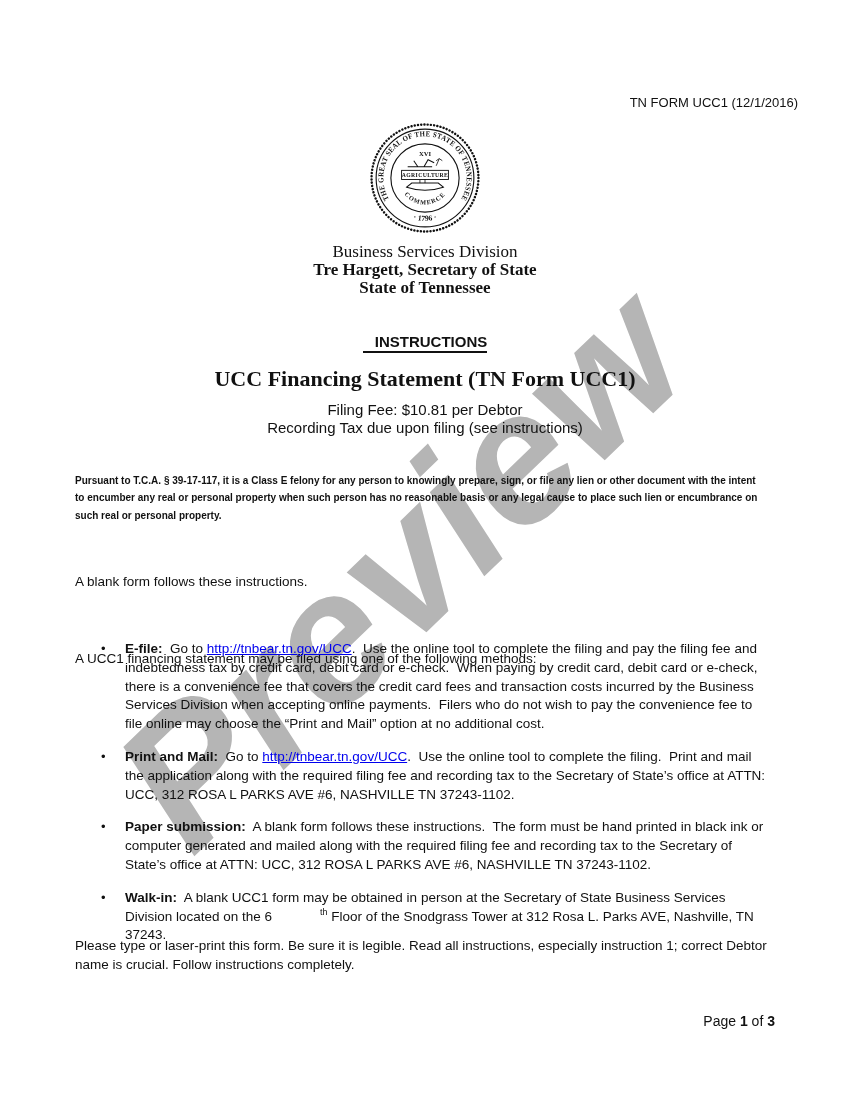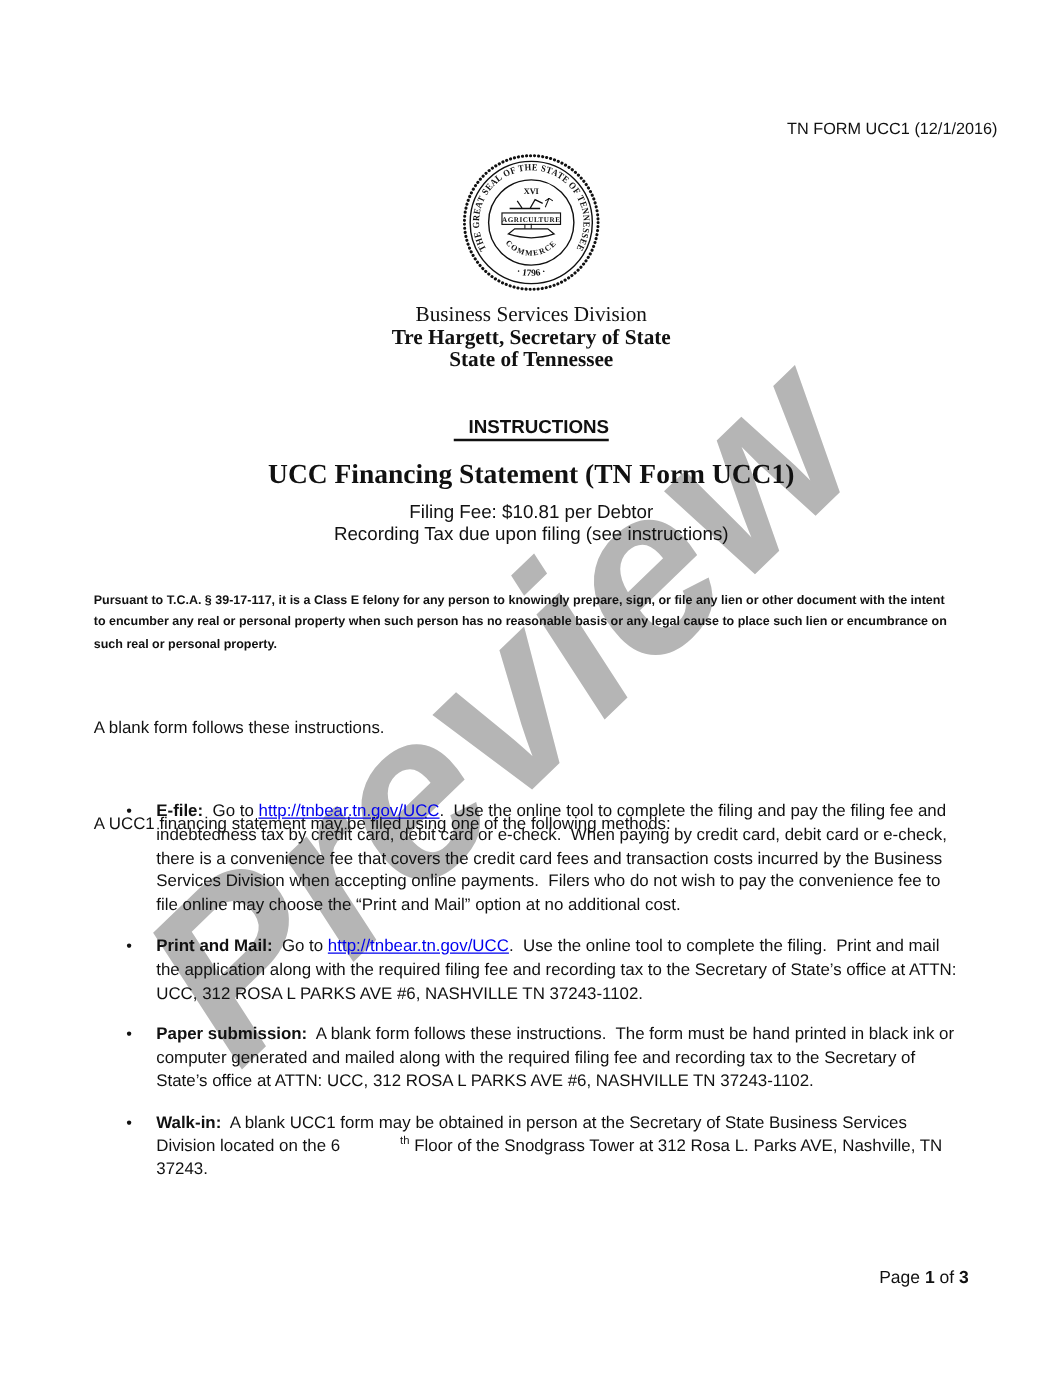--- a/index.html
+++ b/index.html
@@ -153,17 +153,18 @@
 
     <div class="methods-intro">A UCC1 financing statement may be filed using one of the following methods:</div>
 
     <ul class="methods">
         <li><span class="b">E-file:</span><span>  Go to </span><a class="doclink" href="#">http://tnbear.tn.gov/UCC</a><span>.  Use the online tool to complete the filing and pay the filing fee and indebtedness tax by credit card, debit card or e-check.  When paying by credit card, debit card or e-check, there is a convenience fee that covers the credit card fees and transaction costs incurred by the Business Services Division when accepting online payments.  Filers who do not wish to pay the convenience fee to file online may choose the “Print and Mail” option at no additional cost.</span></li>
         <li><span class="b">Print and Mail:</span><span>  Go to </span><a class="doclink" href="#">http://tnbear.tn.gov/UCC</a><span>.  Use the online tool to complete the filing.  Print and mail the application along with the required filing fee and recording tax to the Secretary of State’s office at ATTN: UCC, 312 ROSA L PARKS AVE #6, NASHVILLE TN 37243-1102.</span></li>
         <li><span class="b">Paper submission:</span><span>  A blank form follows these instructions.  The form must be hand printed in black ink or computer generated and mailed along with the required filing fee and recording tax to the Secretary of State’s office at ATTN: UCC, 312 ROSA L PARKS AVE #6, NASHVILLE TN 37243-1102.</span></li>
         <li><span class="b">Walk-in:</span><span>  A blank UCC1 form may be obtained in person at the Secretary of State Business Services Division located on the 6</span><span class="sup">th</span><span> Floor of the Snodgrass Tower at 312 Rosa L. Parks AVE, Nashville, TN 37243.</span></li>
       </ul>
 
+    <div class="closing-note">Please type or laser-print this form. Be sure it is legible. Read all instructions, especially instruction 1; correct Debtor name is crucial. Follow instructions completely.</div>
 
     <div class="footer"><span>Page </span><span class="b">1</span><span> of </span><span class="b">3</span></div>
 
   </div>
 </div>
 
 </body></html>

